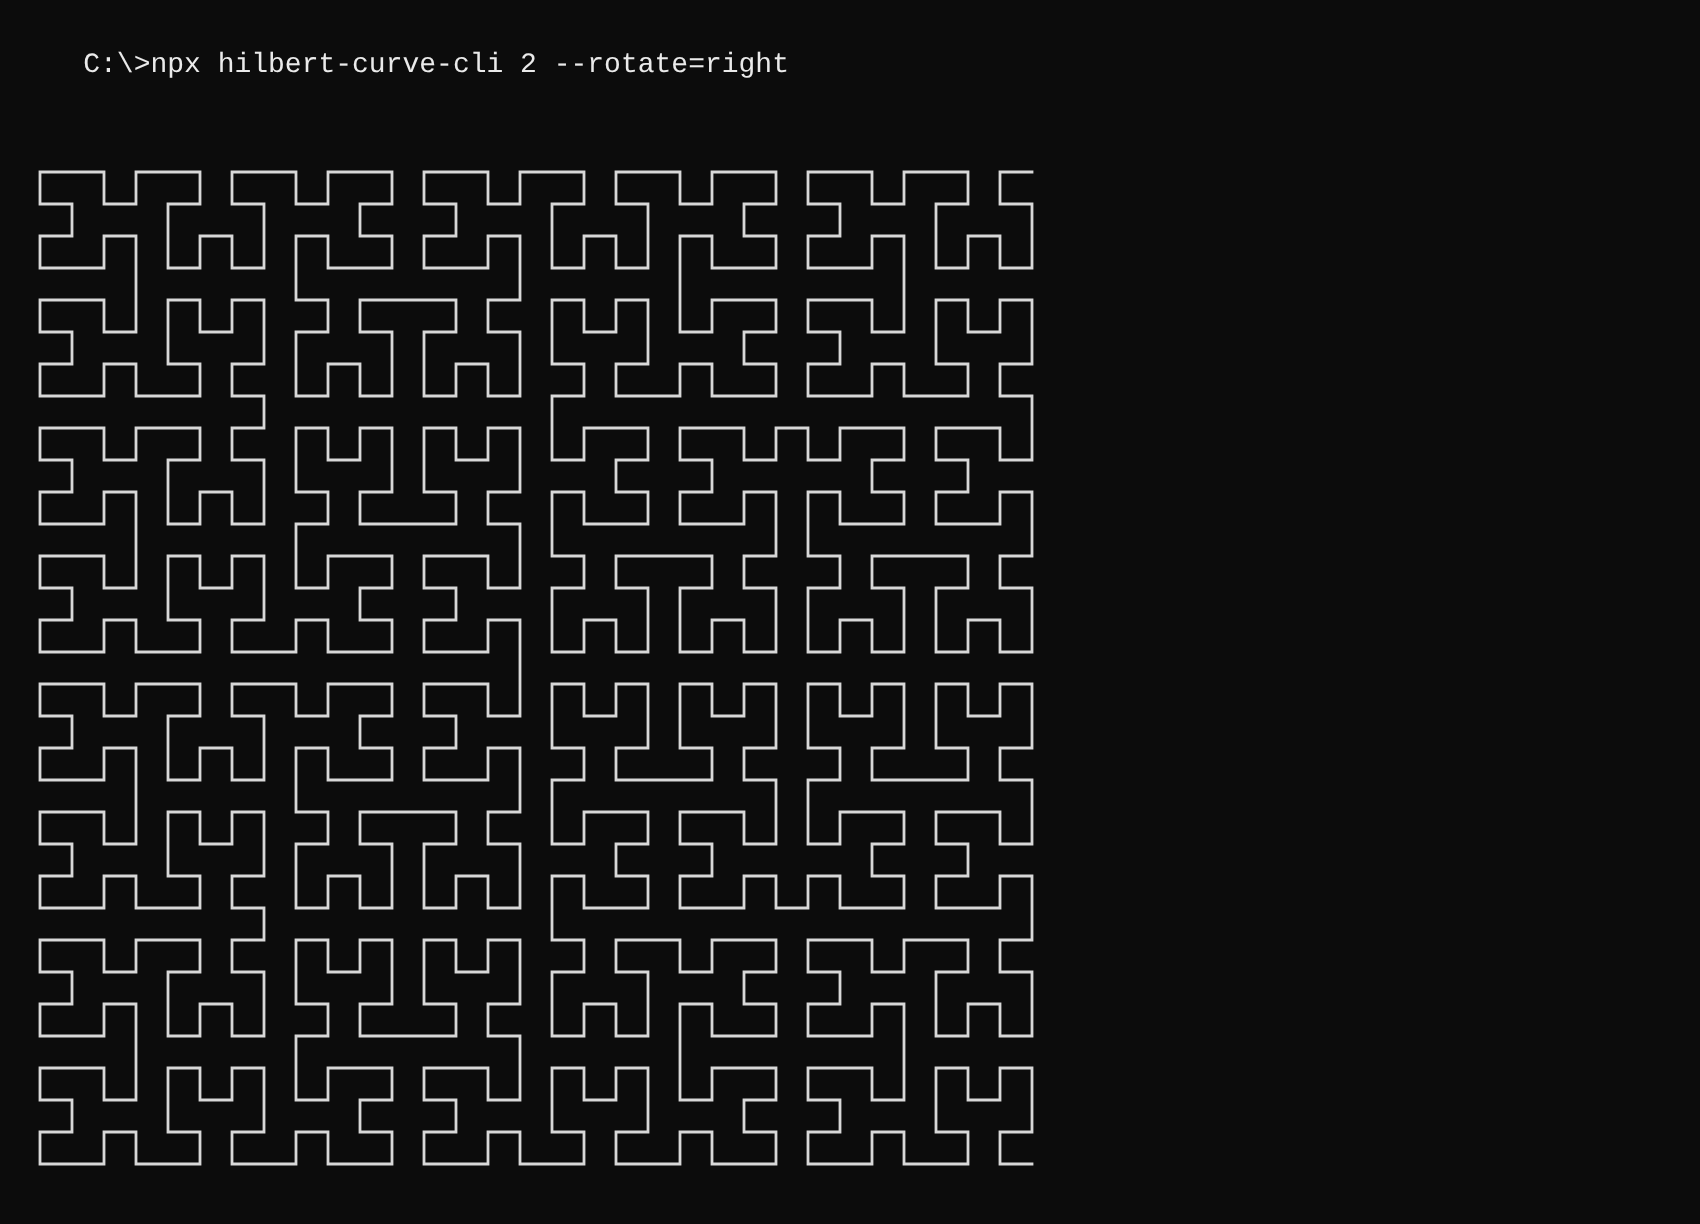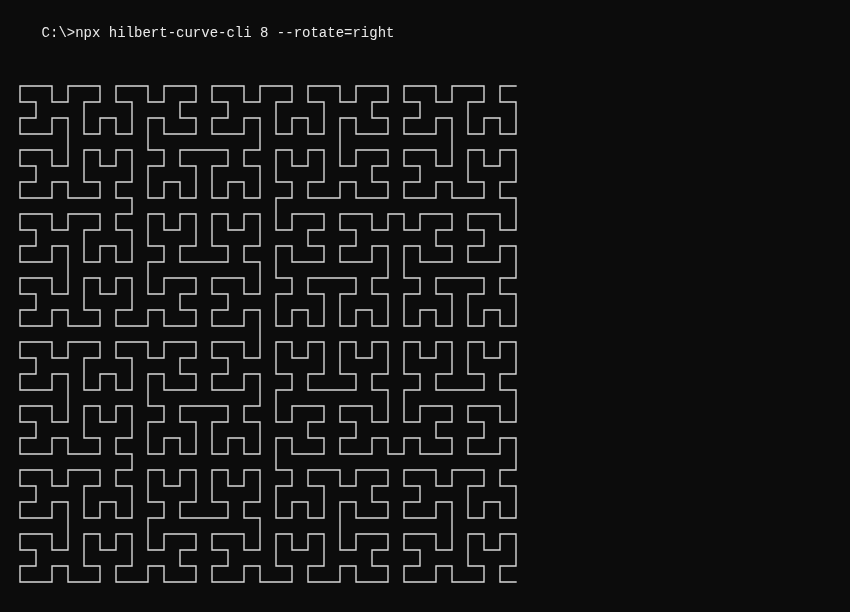--- a/index.html
+++ b/index.html
@@ -27,21 +27,21 @@
   }
   .curve-wrap svg {
     display: block;
   }
 </style>
 </head>
 <body>
 
 <div class="terminal">
   <div class="line">
-    <span>C:\&gt;</span><span>npx hilbert-curve-cli 8 --rotate=right</span>
+    <span>C:\&gt;</span><span>npx hilbert-curve-cli 2 --rotate=right</span>
   </div>
 
   <div class="curve-wrap">
     <svg id="hilbert-svg" width="520" height="520" viewBox="0 0 520 520">
         <path d="M 508.0 12.0 L 492.0 12.0 L 492.0 28.0 L 508.0 28.0 L 508.0 44.0 L 508.0 60.0 L 492.0 60.0 L 492.0 44.0 L 476.0 44.0 L 476.0 60.0 L 460.0 60.0 L 460.0 44.0 L 460.0 28.0 L 476.0 28.0 L 476.0 12.0 L 460.0 12.0 L 444.0 12.0 L 444.0 28.0 L 428.0 28.0 L 428.0 12.0 L 412.0 12.0 L 396.0 12.0 L 396.0 28.0 L 412.0 28.0 L 412.0 44.0 L 396.0 44.0 L 396.0 60.0 L 412.0 60.0 L 428.0 60.0 L 428.0 44.0 L 444.0 44.0 L 444.0 60.0 L 444.0 76.0 L 444.0 92.0 L 428.0 92.0 L 428.0 76.0 L 412.0 76.0 L 396.0 76.0 L 396.0 92.0 L 412.0 92.0 L 412.0 108.0 L 396.0 108.0 L 396.0 124.0 L 412.0 124.0 L 428.0 124.0 L 428.0 108.0 L 444.0 108.0 L 444.0 124.0 L 460.0 124.0 L 476.0 124.0 L 476.0 108.0 L 460.0 108.0 L 460.0 92.0 L 460.0 76.0 L 476.0 76.0 L 476.0 92.0 L 492.0 92.0 L 492.0 76.0 L 508.0 76.0 L 508.0 92.0 L 508.0 108.0 L 492.0 108.0 L 492.0 124.0 L 508.0 124.0 L 508.0 140.0 L 508.0 156.0 L 492.0 156.0 L 492.0 140.0 L 476.0 140.0 L 460.0 140.0 L 460.0 156.0 L 476.0 156.0 L 476.0 172.0 L 460.0 172.0 L 460.0 188.0 L 476.0 188.0 L 492.0 188.0 L 492.0 172.0 L 508.0 172.0 L 508.0 188.0 L 508.0 204.0 L 492.0 204.0 L 492.0 220.0 L 508.0 220.0 L 508.0 236.0 L 508.0 252.0 L 492.0 252.0 L 492.0 236.0 L 476.0 236.0 L 476.0 252.0 L 460.0 252.0 L 460.0 236.0 L 460.0 220.0 L 476.0 220.0 L 476.0 204.0 L 460.0 204.0 L 444.0 204.0 L 428.0 204.0 L 428.0 220.0 L 444.0 220.0 L 444.0 236.0 L 444.0 252.0 L 428.0 252.0 L 428.0 236.0 L 412.0 236.0 L 412.0 252.0 L 396.0 252.0 L 396.0 236.0 L 396.0 220.0 L 412.0 220.0 L 412.0 204.0 L 396.0 204.0 L 396.0 188.0 L 396.0 172.0 L 412.0 172.0 L 412.0 188.0 L 428.0 188.0 L 444.0 188.0 L 444.0 172.0 L 428.0 172.0 L 428.0 156.0 L 444.0 156.0 L 444.0 140.0 L 428.0 140.0 L 412.0 140.0 L 412.0 156.0 L 396.0 156.0 L 396.0 140.0 L 380.0 140.0 L 380.0 156.0 L 364.0 156.0 L 364.0 140.0 L 348.0 140.0 L 332.0 140.0 L 332.0 156.0 L 348.0 156.0 L 348.0 172.0 L 332.0 172.0 L 332.0 188.0 L 348.0 188.0 L 364.0 188.0 L 364.0 172.0 L 380.0 172.0 L 380.0 188.0 L 380.0 204.0 L 364.0 204.0 L 364.0 220.0 L 380.0 220.0 L 380.0 236.0 L 380.0 252.0 L 364.0 252.0 L 364.0 236.0 L 348.0 236.0 L 348.0 252.0 L 332.0 252.0 L 332.0 236.0 L 332.0 220.0 L 348.0 220.0 L 348.0 204.0 L 332.0 204.0 L 316.0 204.0 L 300.0 204.0 L 300.0 220.0 L 316.0 220.0 L 316.0 236.0 L 316.0 252.0 L 300.0 252.0 L 300.0 236.0 L 284.0 236.0 L 284.0 252.0 L 268.0 252.0 L 268.0 236.0 L 268.0 220.0 L 284.0 220.0 L 284.0 204.0 L 268.0 204.0 L 268.0 188.0 L 268.0 172.0 L 284.0 172.0 L 284.0 188.0 L 300.0 188.0 L 316.0 188.0 L 316.0 172.0 L 300.0 172.0 L 300.0 156.0 L 316.0 156.0 L 316.0 140.0 L 300.0 140.0 L 284.0 140.0 L 284.0 156.0 L 268.0 156.0 L 268.0 140.0 L 268.0 124.0 L 284.0 124.0 L 284.0 108.0 L 268.0 108.0 L 268.0 92.0 L 268.0 76.0 L 284.0 76.0 L 284.0 92.0 L 300.0 92.0 L 300.0 76.0 L 316.0 76.0 L 316.0 92.0 L 316.0 108.0 L 300.0 108.0 L 300.0 124.0 L 316.0 124.0 L 332.0 124.0 L 332.0 108.0 L 348.0 108.0 L 348.0 124.0 L 364.0 124.0 L 380.0 124.0 L 380.0 108.0 L 364.0 108.0 L 364.0 92.0 L 380.0 92.0 L 380.0 76.0 L 364.0 76.0 L 348.0 76.0 L 348.0 92.0 L 332.0 92.0 L 332.0 76.0 L 332.0 60.0 L 332.0 44.0 L 348.0 44.0 L 348.0 60.0 L 364.0 60.0 L 380.0 60.0 L 380.0 44.0 L 364.0 44.0 L 364.0 28.0 L 380.0 28.0 L 380.0 12.0 L 364.0 12.0 L 348.0 12.0 L 348.0 28.0 L 332.0 28.0 L 332.0 12.0 L 316.0 12.0 L 300.0 12.0 L 300.0 28.0 L 316.0 28.0 L 316.0 44.0 L 316.0 60.0 L 300.0 60.0 L 300.0 44.0 L 284.0 44.0 L 284.0 60.0 L 268.0 60.0 L 268.0 44.0 L 268.0 28.0 L 284.0 28.0 L 284.0 12.0 L 268.0 12.0 L 252.0 12.0 L 252.0 28.0 L 236.0 28.0 L 236.0 12.0 L 220.0 12.0 L 204.0 12.0 L 204.0 28.0 L 220.0 28.0 L 220.0 44.0 L 204.0 44.0 L 204.0 60.0 L 220.0 60.0 L 236.0 60.0 L 236.0 44.0 L 252.0 44.0 L 252.0 60.0 L 252.0 76.0 L 236.0 76.0 L 236.0 92.0 L 252.0 92.0 L 252.0 108.0 L 252.0 124.0 L 236.0 124.0 L 236.0 108.0 L 220.0 108.0 L 220.0 124.0 L 204.0 124.0 L 204.0 108.0 L 204.0 92.0 L 220.0 92.0 L 220.0 76.0 L 204.0 76.0 L 188.0 76.0 L 172.0 76.0 L 172.0 92.0 L 188.0 92.0 L 188.0 108.0 L 188.0 124.0 L 172.0 124.0 L 172.0 108.0 L 156.0 108.0 L 156.0 124.0 L 140.0 124.0 L 140.0 108.0 L 140.0 92.0 L 156.0 92.0 L 156.0 76.0 L 140.0 76.0 L 140.0 60.0 L 140.0 44.0 L 156.0 44.0 L 156.0 60.0 L 172.0 60.0 L 188.0 60.0 L 188.0 44.0 L 172.0 44.0 L 172.0 28.0 L 188.0 28.0 L 188.0 12.0 L 172.0 12.0 L 156.0 12.0 L 156.0 28.0 L 140.0 28.0 L 140.0 12.0 L 124.0 12.0 L 108.0 12.0 L 108.0 28.0 L 124.0 28.0 L 124.0 44.0 L 124.0 60.0 L 108.0 60.0 L 108.0 44.0 L 92.0 44.0 L 92.0 60.0 L 76.0 60.0 L 76.0 44.0 L 76.0 28.0 L 92.0 28.0 L 92.0 12.0 L 76.0 12.0 L 60.0 12.0 L 60.0 28.0 L 44.0 28.0 L 44.0 12.0 L 28.0 12.0 L 12.0 12.0 L 12.0 28.0 L 28.0 28.0 L 28.0 44.0 L 12.0 44.0 L 12.0 60.0 L 28.0 60.0 L 44.0 60.0 L 44.0 44.0 L 60.0 44.0 L 60.0 60.0 L 60.0 76.0 L 60.0 92.0 L 44.0 92.0 L 44.0 76.0 L 28.0 76.0 L 12.0 76.0 L 12.0 92.0 L 28.0 92.0 L 28.0 108.0 L 12.0 108.0 L 12.0 124.0 L 28.0 124.0 L 44.0 124.0 L 44.0 108.0 L 60.0 108.0 L 60.0 124.0 L 76.0 124.0 L 92.0 124.0 L 92.0 108.0 L 76.0 108.0 L 76.0 92.0 L 76.0 76.0 L 92.0 76.0 L 92.0 92.0 L 108.0 92.0 L 108.0 76.0 L 124.0 76.0 L 124.0 92.0 L 124.0 108.0 L 108.0 108.0 L 108.0 124.0 L 124.0 124.0 L 124.0 140.0 L 108.0 140.0 L 108.0 156.0 L 124.0 156.0 L 124.0 172.0 L 124.0 188.0 L 108.0 188.0 L 108.0 172.0 L 92.0 172.0 L 92.0 188.0 L 76.0 188.0 L 76.0 172.0 L 76.0 156.0 L 92.0 156.0 L 92.0 140.0 L 76.0 140.0 L 60.0 140.0 L 60.0 156.0 L 44.0 156.0 L 44.0 140.0 L 28.0 140.0 L 12.0 140.0 L 12.0 156.0 L 28.0 156.0 L 28.0 172.0 L 12.0 172.0 L 12.0 188.0 L 28.0 188.0 L 44.0 188.0 L 44.0 172.0 L 60.0 172.0 L 60.0 188.0 L 60.0 204.0 L 60.0 220.0 L 44.0 220.0 L 44.0 204.0 L 28.0 204.0 L 12.0 204.0 L 12.0 220.0 L 28.0 220.0 L 28.0 236.0 L 12.0 236.0 L 12.0 252.0 L 28.0 252.0 L 44.0 252.0 L 44.0 236.0 L 60.0 236.0 L 60.0 252.0 L 76.0 252.0 L 92.0 252.0 L 92.0 236.0 L 76.0 236.0 L 76.0 220.0 L 76.0 204.0 L 92.0 204.0 L 92.0 220.0 L 108.0 220.0 L 108.0 204.0 L 124.0 204.0 L 124.0 220.0 L 124.0 236.0 L 108.0 236.0 L 108.0 252.0 L 124.0 252.0 L 140.0 252.0 L 140.0 236.0 L 156.0 236.0 L 156.0 252.0 L 172.0 252.0 L 188.0 252.0 L 188.0 236.0 L 172.0 236.0 L 172.0 220.0 L 188.0 220.0 L 188.0 204.0 L 172.0 204.0 L 156.0 204.0 L 156.0 220.0 L 140.0 220.0 L 140.0 204.0 L 140.0 188.0 L 156.0 188.0 L 156.0 172.0 L 140.0 172.0 L 140.0 156.0 L 140.0 140.0 L 156.0 140.0 L 156.0 156.0 L 172.0 156.0 L 172.0 140.0 L 188.0 140.0 L 188.0 156.0 L 188.0 172.0 L 172.0 172.0 L 172.0 188.0 L 188.0 188.0 L 204.0 188.0 L 220.0 188.0 L 220.0 172.0 L 204.0 172.0 L 204.0 156.0 L 204.0 140.0 L 220.0 140.0 L 220.0 156.0 L 236.0 156.0 L 236.0 140.0 L 252.0 140.0 L 252.0 156.0 L 252.0 172.0 L 236.0 172.0 L 236.0 188.0 L 252.0 188.0 L 252.0 204.0 L 252.0 220.0 L 236.0 220.0 L 236.0 204.0 L 220.0 204.0 L 204.0 204.0 L 204.0 220.0 L 220.0 220.0 L 220.0 236.0 L 204.0 236.0 L 204.0 252.0 L 220.0 252.0 L 236.0 252.0 L 236.0 236.0 L 252.0 236.0 L 252.0 252.0 L 252.0 268.0 L 252.0 284.0 L 236.0 284.0 L 236.0 268.0 L 220.0 268.0 L 204.0 268.0 L 204.0 284.0 L 220.0 284.0 L 220.0 300.0 L 204.0 300.0 L 204.0 316.0 L 220.0 316.0 L 236.0 316.0 L 236.0 300.0 L 252.0 300.0 L 252.0 316.0 L 252.0 332.0 L 236.0 332.0 L 236.0 348.0 L 252.0 348.0 L 252.0 364.0 L 252.0 380.0 L 236.0 380.0 L 236.0 364.0 L 220.0 364.0 L 220.0 380.0 L 204.0 380.0 L 204.0 364.0 L 204.0 348.0 L 220.0 348.0 L 220.0 332.0 L 204.0 332.0 L 188.0 332.0 L 172.0 332.0 L 172.0 348.0 L 188.0 348.0 L 188.0 364.0 L 188.0 380.0 L 172.0 380.0 L 172.0 364.0 L 156.0 364.0 L 156.0 380.0 L 140.0 380.0 L 140.0 364.0 L 140.0 348.0 L 156.0 348.0 L 156.0 332.0 L 140.0 332.0 L 140.0 316.0 L 140.0 300.0 L 156.0 300.0 L 156.0 316.0 L 172.0 316.0 L 188.0 316.0 L 188.0 300.0 L 172.0 300.0 L 172.0 284.0 L 188.0 284.0 L 188.0 268.0 L 172.0 268.0 L 156.0 268.0 L 156.0 284.0 L 140.0 284.0 L 140.0 268.0 L 124.0 268.0 L 108.0 268.0 L 108.0 284.0 L 124.0 284.0 L 124.0 300.0 L 124.0 316.0 L 108.0 316.0 L 108.0 300.0 L 92.0 300.0 L 92.0 316.0 L 76.0 316.0 L 76.0 300.0 L 76.0 284.0 L 92.0 284.0 L 92.0 268.0 L 76.0 268.0 L 60.0 268.0 L 60.0 284.0 L 44.0 284.0 L 44.0 268.0 L 28.0 268.0 L 12.0 268.0 L 12.0 284.0 L 28.0 284.0 L 28.0 300.0 L 12.0 300.0 L 12.0 316.0 L 28.0 316.0 L 44.0 316.0 L 44.0 300.0 L 60.0 300.0 L 60.0 316.0 L 60.0 332.0 L 60.0 348.0 L 44.0 348.0 L 44.0 332.0 L 28.0 332.0 L 12.0 332.0 L 12.0 348.0 L 28.0 348.0 L 28.0 364.0 L 12.0 364.0 L 12.0 380.0 L 28.0 380.0 L 44.0 380.0 L 44.0 364.0 L 60.0 364.0 L 60.0 380.0 L 76.0 380.0 L 92.0 380.0 L 92.0 364.0 L 76.0 364.0 L 76.0 348.0 L 76.0 332.0 L 92.0 332.0 L 92.0 348.0 L 108.0 348.0 L 108.0 332.0 L 124.0 332.0 L 124.0 348.0 L 124.0 364.0 L 108.0 364.0 L 108.0 380.0 L 124.0 380.0 L 124.0 396.0 L 108.0 396.0 L 108.0 412.0 L 124.0 412.0 L 124.0 428.0 L 124.0 444.0 L 108.0 444.0 L 108.0 428.0 L 92.0 428.0 L 92.0 444.0 L 76.0 444.0 L 76.0 428.0 L 76.0 412.0 L 92.0 412.0 L 92.0 396.0 L 76.0 396.0 L 60.0 396.0 L 60.0 412.0 L 44.0 412.0 L 44.0 396.0 L 28.0 396.0 L 12.0 396.0 L 12.0 412.0 L 28.0 412.0 L 28.0 428.0 L 12.0 428.0 L 12.0 444.0 L 28.0 444.0 L 44.0 444.0 L 44.0 428.0 L 60.0 428.0 L 60.0 444.0 L 60.0 460.0 L 60.0 476.0 L 44.0 476.0 L 44.0 460.0 L 28.0 460.0 L 12.0 460.0 L 12.0 476.0 L 28.0 476.0 L 28.0 492.0 L 12.0 492.0 L 12.0 508.0 L 28.0 508.0 L 44.0 508.0 L 44.0 492.0 L 60.0 492.0 L 60.0 508.0 L 76.0 508.0 L 92.0 508.0 L 92.0 492.0 L 76.0 492.0 L 76.0 476.0 L 76.0 460.0 L 92.0 460.0 L 92.0 476.0 L 108.0 476.0 L 108.0 460.0 L 124.0 460.0 L 124.0 476.0 L 124.0 492.0 L 108.0 492.0 L 108.0 508.0 L 124.0 508.0 L 140.0 508.0 L 140.0 492.0 L 156.0 492.0 L 156.0 508.0 L 172.0 508.0 L 188.0 508.0 L 188.0 492.0 L 172.0 492.0 L 172.0 476.0 L 188.0 476.0 L 188.0 460.0 L 172.0 460.0 L 156.0 460.0 L 156.0 476.0 L 140.0 476.0 L 140.0 460.0 L 140.0 444.0 L 156.0 444.0 L 156.0 428.0 L 140.0 428.0 L 140.0 412.0 L 140.0 396.0 L 156.0 396.0 L 156.0 412.0 L 172.0 412.0 L 172.0 396.0 L 188.0 396.0 L 188.0 412.0 L 188.0 428.0 L 172.0 428.0 L 172.0 444.0 L 188.0 444.0 L 204.0 444.0 L 220.0 444.0 L 220.0 428.0 L 204.0 428.0 L 204.0 412.0 L 204.0 396.0 L 220.0 396.0 L 220.0 412.0 L 236.0 412.0 L 236.0 396.0 L 252.0 396.0 L 252.0 412.0 L 252.0 428.0 L 236.0 428.0 L 236.0 444.0 L 252.0 444.0 L 252.0 460.0 L 252.0 476.0 L 236.0 476.0 L 236.0 460.0 L 220.0 460.0 L 204.0 460.0 L 204.0 476.0 L 220.0 476.0 L 220.0 492.0 L 204.0 492.0 L 204.0 508.0 L 220.0 508.0 L 236.0 508.0 L 236.0 492.0 L 252.0 492.0 L 252.0 508.0 L 268.0 508.0 L 284.0 508.0 L 284.0 492.0 L 268.0 492.0 L 268.0 476.0 L 268.0 460.0 L 284.0 460.0 L 284.0 476.0 L 300.0 476.0 L 300.0 460.0 L 316.0 460.0 L 316.0 476.0 L 316.0 492.0 L 300.0 492.0 L 300.0 508.0 L 316.0 508.0 L 332.0 508.0 L 332.0 492.0 L 348.0 492.0 L 348.0 508.0 L 364.0 508.0 L 380.0 508.0 L 380.0 492.0 L 364.0 492.0 L 364.0 476.0 L 380.0 476.0 L 380.0 460.0 L 364.0 460.0 L 348.0 460.0 L 348.0 476.0 L 332.0 476.0 L 332.0 460.0 L 332.0 444.0 L 332.0 428.0 L 348.0 428.0 L 348.0 444.0 L 364.0 444.0 L 380.0 444.0 L 380.0 428.0 L 364.0 428.0 L 364.0 412.0 L 380.0 412.0 L 380.0 396.0 L 364.0 396.0 L 348.0 396.0 L 348.0 412.0 L 332.0 412.0 L 332.0 396.0 L 316.0 396.0 L 300.0 396.0 L 300.0 412.0 L 316.0 412.0 L 316.0 428.0 L 316.0 444.0 L 300.0 444.0 L 300.0 428.0 L 284.0 428.0 L 284.0 444.0 L 268.0 444.0 L 268.0 428.0 L 268.0 412.0 L 284.0 412.0 L 284.0 396.0 L 268.0 396.0 L 268.0 380.0 L 268.0 364.0 L 284.0 364.0 L 284.0 380.0 L 300.0 380.0 L 316.0 380.0 L 316.0 364.0 L 300.0 364.0 L 300.0 348.0 L 316.0 348.0 L 316.0 332.0 L 300.0 332.0 L 284.0 332.0 L 284.0 348.0 L 268.0 348.0 L 268.0 332.0 L 268.0 316.0 L 284.0 316.0 L 284.0 300.0 L 268.0 300.0 L 268.0 284.0 L 268.0 268.0 L 284.0 268.0 L 284.0 284.0 L 300.0 284.0 L 300.0 268.0 L 316.0 268.0 L 316.0 284.0 L 316.0 300.0 L 300.0 300.0 L 300.0 316.0 L 316.0 316.0 L 332.0 316.0 L 348.0 316.0 L 348.0 300.0 L 332.0 300.0 L 332.0 284.0 L 332.0 268.0 L 348.0 268.0 L 348.0 284.0 L 364.0 284.0 L 364.0 268.0 L 380.0 268.0 L 380.0 284.0 L 380.0 300.0 L 364.0 300.0 L 364.0 316.0 L 380.0 316.0 L 380.0 332.0 L 380.0 348.0 L 364.0 348.0 L 364.0 332.0 L 348.0 332.0 L 332.0 332.0 L 332.0 348.0 L 348.0 348.0 L 348.0 364.0 L 332.0 364.0 L 332.0 380.0 L 348.0 380.0 L 364.0 380.0 L 364.0 364.0 L 380.0 364.0 L 380.0 380.0 L 396.0 380.0 L 396.0 364.0 L 412.0 364.0 L 412.0 380.0 L 428.0 380.0 L 444.0 380.0 L 444.0 364.0 L 428.0 364.0 L 428.0 348.0 L 444.0 348.0 L 444.0 332.0 L 428.0 332.0 L 412.0 332.0 L 412.0 348.0 L 396.0 348.0 L 396.0 332.0 L 396.0 316.0 L 412.0 316.0 L 412.0 300.0 L 396.0 300.0 L 396.0 284.0 L 396.0 268.0 L 412.0 268.0 L 412.0 284.0 L 428.0 284.0 L 428.0 268.0 L 444.0 268.0 L 444.0 284.0 L 444.0 300.0 L 428.0 300.0 L 428.0 316.0 L 444.0 316.0 L 460.0 316.0 L 476.0 316.0 L 476.0 300.0 L 460.0 300.0 L 460.0 284.0 L 460.0 268.0 L 476.0 268.0 L 476.0 284.0 L 492.0 284.0 L 492.0 268.0 L 508.0 268.0 L 508.0 284.0 L 508.0 300.0 L 492.0 300.0 L 492.0 316.0 L 508.0 316.0 L 508.0 332.0 L 508.0 348.0 L 492.0 348.0 L 492.0 332.0 L 476.0 332.0 L 460.0 332.0 L 460.0 348.0 L 476.0 348.0 L 476.0 364.0 L 460.0 364.0 L 460.0 380.0 L 476.0 380.0 L 492.0 380.0 L 492.0 364.0 L 508.0 364.0 L 508.0 380.0 L 508.0 396.0 L 492.0 396.0 L 492.0 412.0 L 508.0 412.0 L 508.0 428.0 L 508.0 444.0 L 492.0 444.0 L 492.0 428.0 L 476.0 428.0 L 476.0 444.0 L 460.0 444.0 L 460.0 428.0 L 460.0 412.0 L 476.0 412.0 L 476.0 396.0 L 460.0 396.0 L 444.0 396.0 L 444.0 412.0 L 428.0 412.0 L 428.0 396.0 L 412.0 396.0 L 396.0 396.0 L 396.0 412.0 L 412.0 412.0 L 412.0 428.0 L 396.0 428.0 L 396.0 444.0 L 412.0 444.0 L 428.0 444.0 L 428.0 428.0 L 444.0 428.0 L 444.0 444.0 L 444.0 460.0 L 444.0 476.0 L 428.0 476.0 L 428.0 460.0 L 412.0 460.0 L 396.0 460.0 L 396.0 476.0 L 412.0 476.0 L 412.0 492.0 L 396.0 492.0 L 396.0 508.0 L 412.0 508.0 L 428.0 508.0 L 428.0 492.0 L 444.0 492.0 L 444.0 508.0 L 460.0 508.0 L 476.0 508.0 L 476.0 492.0 L 460.0 492.0 L 460.0 476.0 L 460.0 460.0 L 476.0 460.0 L 476.0 476.0 L 492.0 476.0 L 492.0 460.0 L 508.0 460.0 L 508.0 476.0 L 508.0 492.0 L 492.0 492.0 L 492.0 508.0 L 508.0 508.0" fill="none" stroke="#d8d8d8" stroke-width="1.4" stroke-linecap="square" stroke-linejoin="miter"></path>
       </svg>
   </div>
 
   <div class="line">
     <span></span>

